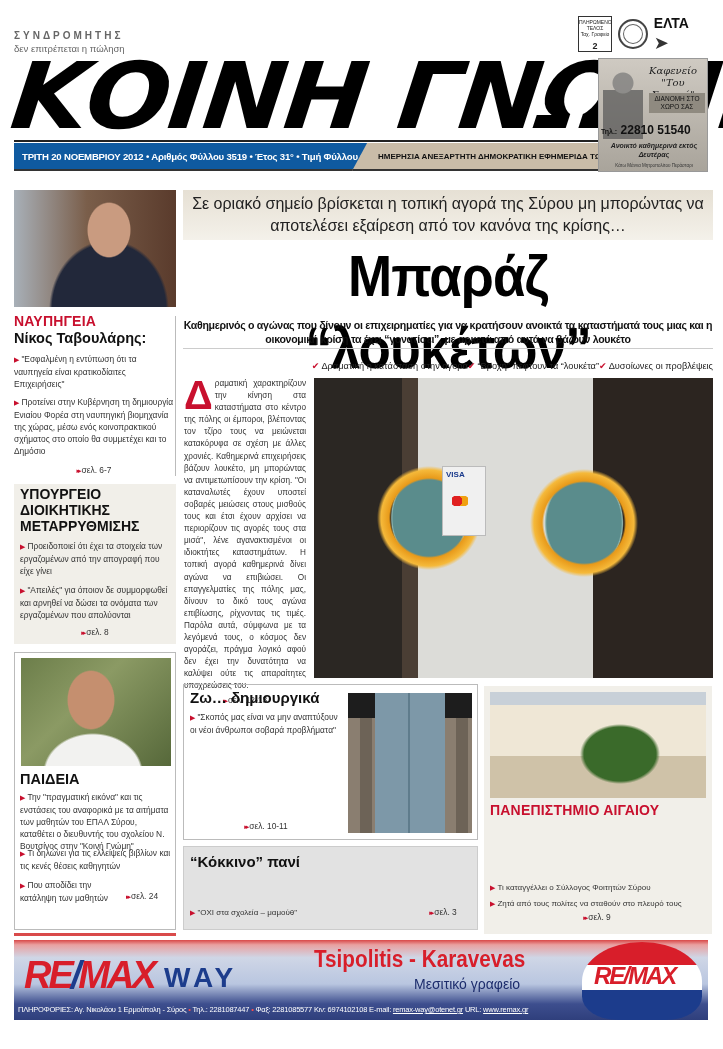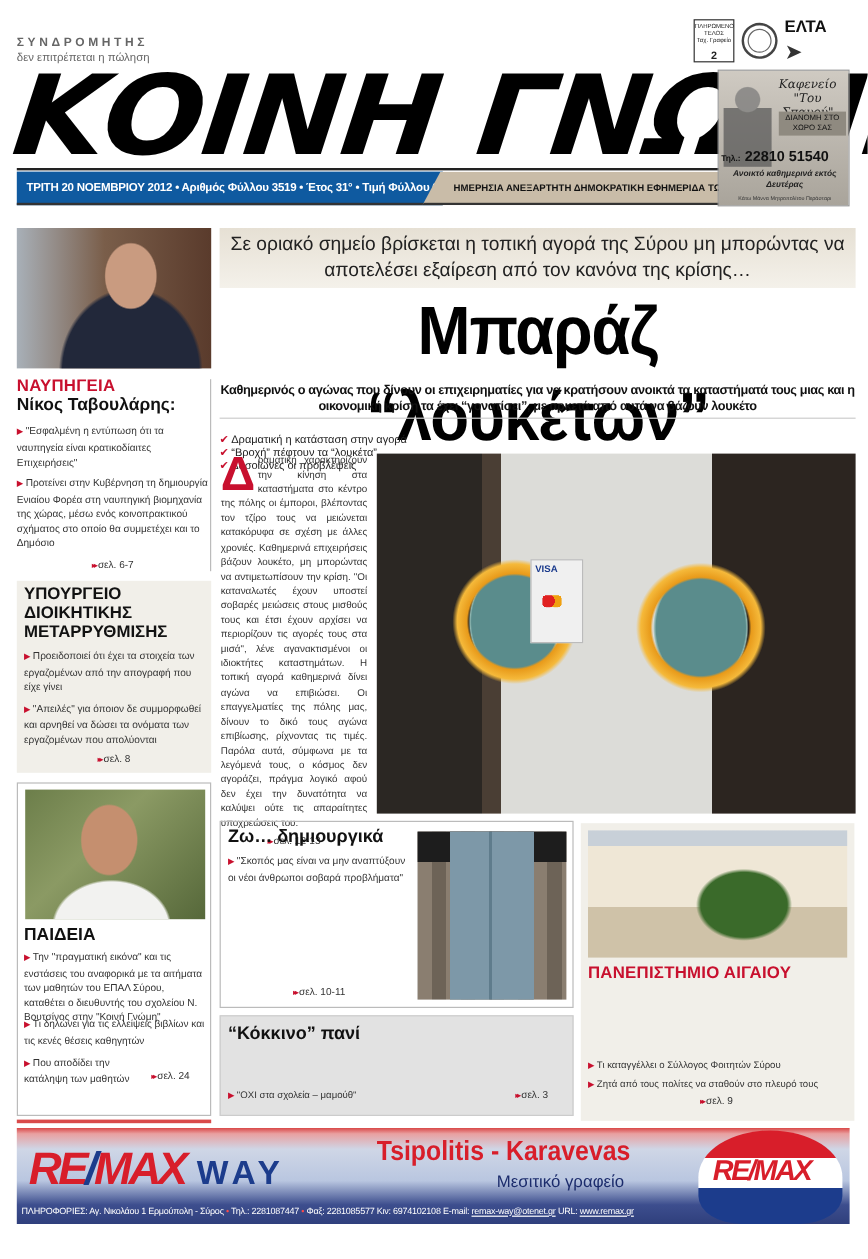--- a/index.html
+++ b/index.html
@@ -43,21 +43,21 @@
 
   .box-gray { background: #f1efe9; }
   .vline { width: 1px; background: #bbb; }
 
   
   .subhead-band { left: 183px; top: 190px; width: 530px; height: 50px; background: linear-gradient(180deg, #e6e0d4, #f4f1ea); }
   .subhead { left: 183px; top: 193px; width: 530px; text-align: center; font-size: 16px; line-height: 22px; color: #222; }
   .main-hed { left: 183px; top: 240px; width: 530px; text-align: center; font-family: "Liberation Sans", sans-serif; font-weight: 900; font-size: 57px; line-height: 72px; color: #000; letter-spacing: -1px; transform: scaleX(0.93); }
   .deck { left: 183px; top: 318px; width: 530px; text-align: center; font-weight: bold; font-size: 10.6px; line-height: 14px; color: #111; letter-spacing: -0.3px; }
   .deck-rule { left: 183px; top: 348px; width: 530px; height: 1px; background: #ccc; }
-  .checks { left: 183px; top: 360px; width: 530px; display: flex; justify-content: flex-end; font-size: 9.2px; color: #222; flex-direction: column; }
+  .checks { left: 183px; top: 360px; width: 530px; display: flex; justify-content: flex-end; font-size: 9.2px; color: #222; }
   .check::before { content: "\2714"; color: #c8102e; margin-right: 2px; }
 
   .lead-body { left: 184px; top: 378px; width: 122px; font-size: 8.2px; line-height: 12.1px; color: #333; text-align: justify; }
   .dropcap { float: left; font-size: 40px; line-height: 34px; color: #c8102e; margin-right: 2px; font-weight: bold; }
   .lead-photo { left: 314px; top: 378px; width: 399px; height: 300px; background:
      radial-gradient(ellipse 55px 55px at 115px 140px, transparent 38px, #e89a1a 40px, #f5b93a 48px, transparent 52px),
      radial-gradient(ellipse 58px 58px at 270px 145px, transparent 40px, #e89a1a 42px, #f5b93a 50px, transparent 54px),
      radial-gradient(ellipse 60px 75px at 115px 140px, #5a8c8c 0 60%, #8fb6b0 62%, transparent 64%),
      radial-gradient(ellipse 62px 78px at 270px 145px, #5a8c8c 0 60%, #8fb6b0 62%, transparent 64%),
      linear-gradient(90deg, #2b2723 0 22%, #4a3e34 22% 26%, #dcdcd8 26% 70%, #2c2520 70%); }

